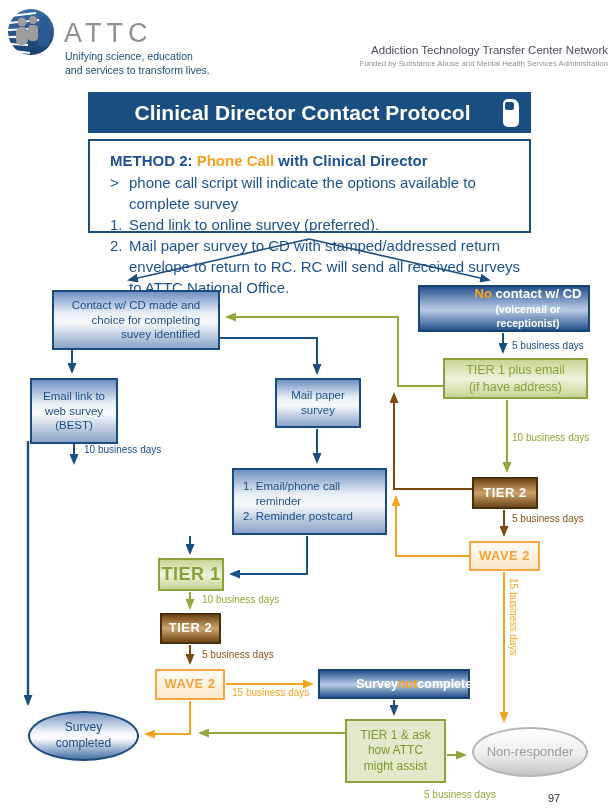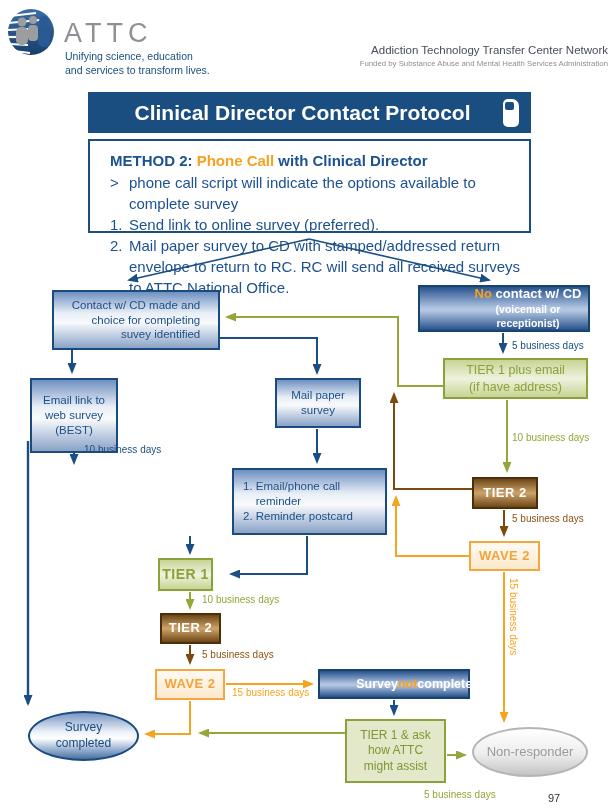--- a/index.html
+++ b/index.html
@@ -179,30 +179,30 @@
 
   <div class="node box-blue" style="left:52px;top:290px;width:168px;height:60px;text-align:right;">Contact w/ CD made and
 choice for completing
 suvey identified</div>
 
   <div class="node box-navy" style="left:418px;top:285px;width:172px;height:47px;font-size:13px;">
     <div><span class="hl">No</span><span> contact w/ CD</span></div>
     <div class="sub">(voicemail or receptionist)</div>
   </div>
 
-  <div class="node box-blue" style="left:30px;top:378px;width:88px;height:75px;">Email link to
+  <div class="node box-blue" style="left:30px;top:378px;width:88px;height:66px;">Email link to
 web survey
 (BEST)</div>
   <div class="node box-blue" style="left:275px;top:378px;width:86px;height:50px;">Mail paper
 survey</div>
   <div class="node box-blue" style="left:232px;top:468px;width:155px;height:67px;align-items:flex-start;text-align:left;white-space:pre;padding-left:9px;">1. Email/phone call
     reminder
 2. Reminder postcard</div>
 
-  <div class="node box-green" style="left:158px;top:558px;width:55px;height:33px;font-size:14px;">TIER 1</div>
+  <div class="node box-green" style="left:158px;top:558px;width:66px;height:33px;font-size:18px;">TIER 1</div>
   <div class="node box-brown" style="left:160px;top:613px;width:61px;height:31px;font-size:13px;">TIER 2</div>
   <div class="node box-orange" style="left:155px;top:669px;width:70px;height:31px;font-size:13px;">WAVE 2</div>
 
   <div class="node box-green" style="left:443px;top:358px;width:145px;height:41px;font-size:12.5px;font-weight:normal;letter-spacing:0;">TIER 1 plus email
 (if have address)</div>
   <div class="node box-brown" style="left:472px;top:477px;width:66px;height:32px;font-size:13px;">TIER 2</div>
   <div class="node box-orange" style="left:469px;top:541px;width:71px;height:30px;font-size:13px;">WAVE 2</div>
 
   <div class="node box-navy" style="left:318px;top:669px;width:152px;height:30px;font-size:12.5px;flex-direction:row;"><span>Survey </span><span class="hl">not</span><span> completed</span></div>
 

